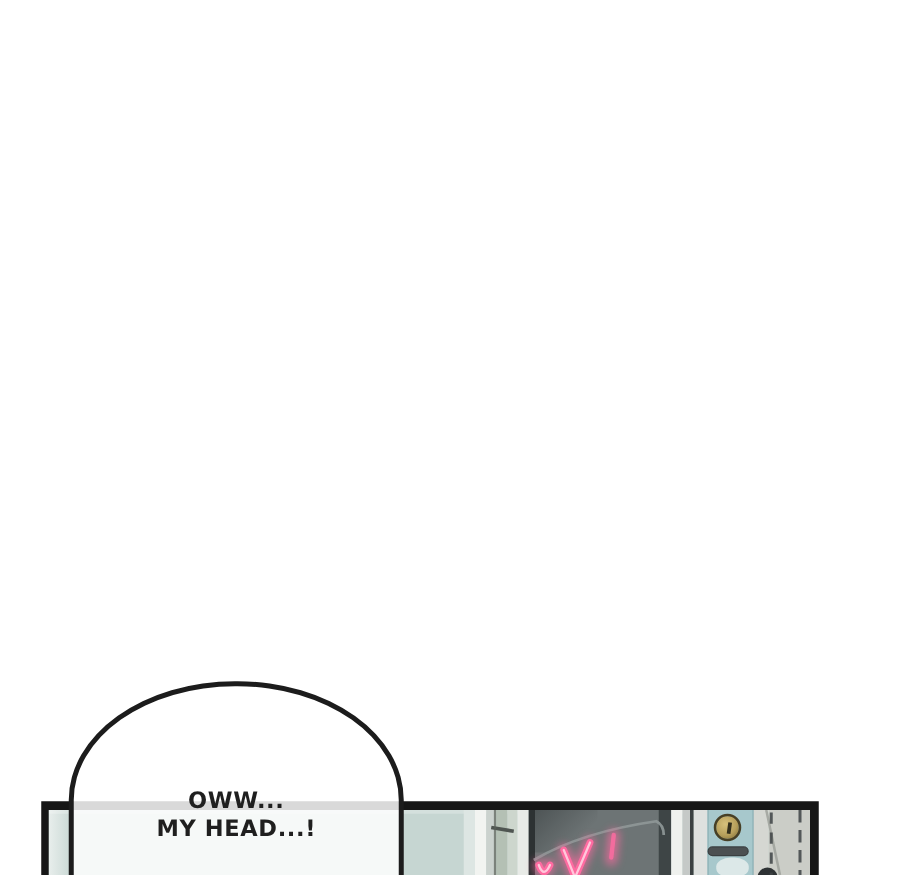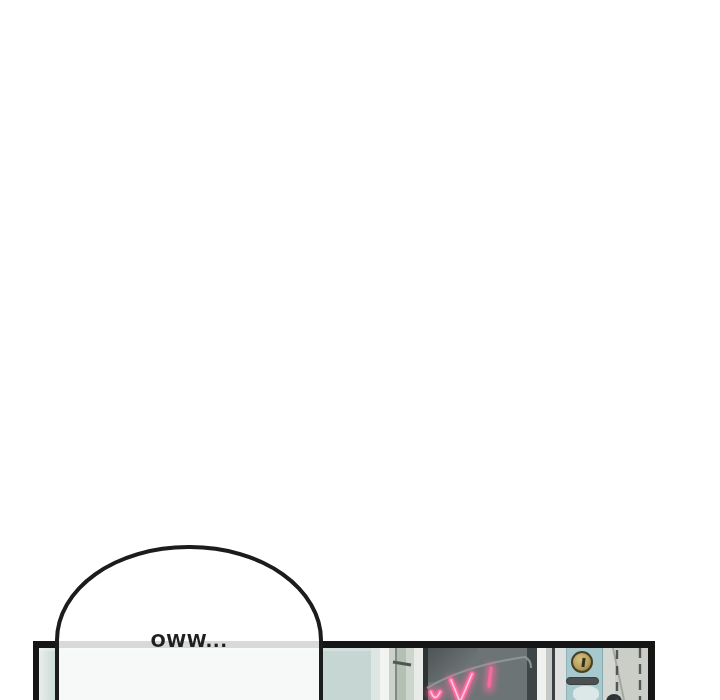--- a/index.html
+++ b/index.html
@@ -153,16 +153,17 @@
             <path d="M 412 32 Q 417 44 421 54 Q 428 38 433 26"></path>
           </g>
         </g>
       </svg>
     </div>
   </div>
 
   <div class="bubble">
     <div class="bubble-text">
       <div>OWW...</div>
+      <div>MY HEAD...!</div>
     </div>
   </div>
 
 </div>
 
 </body></html>

